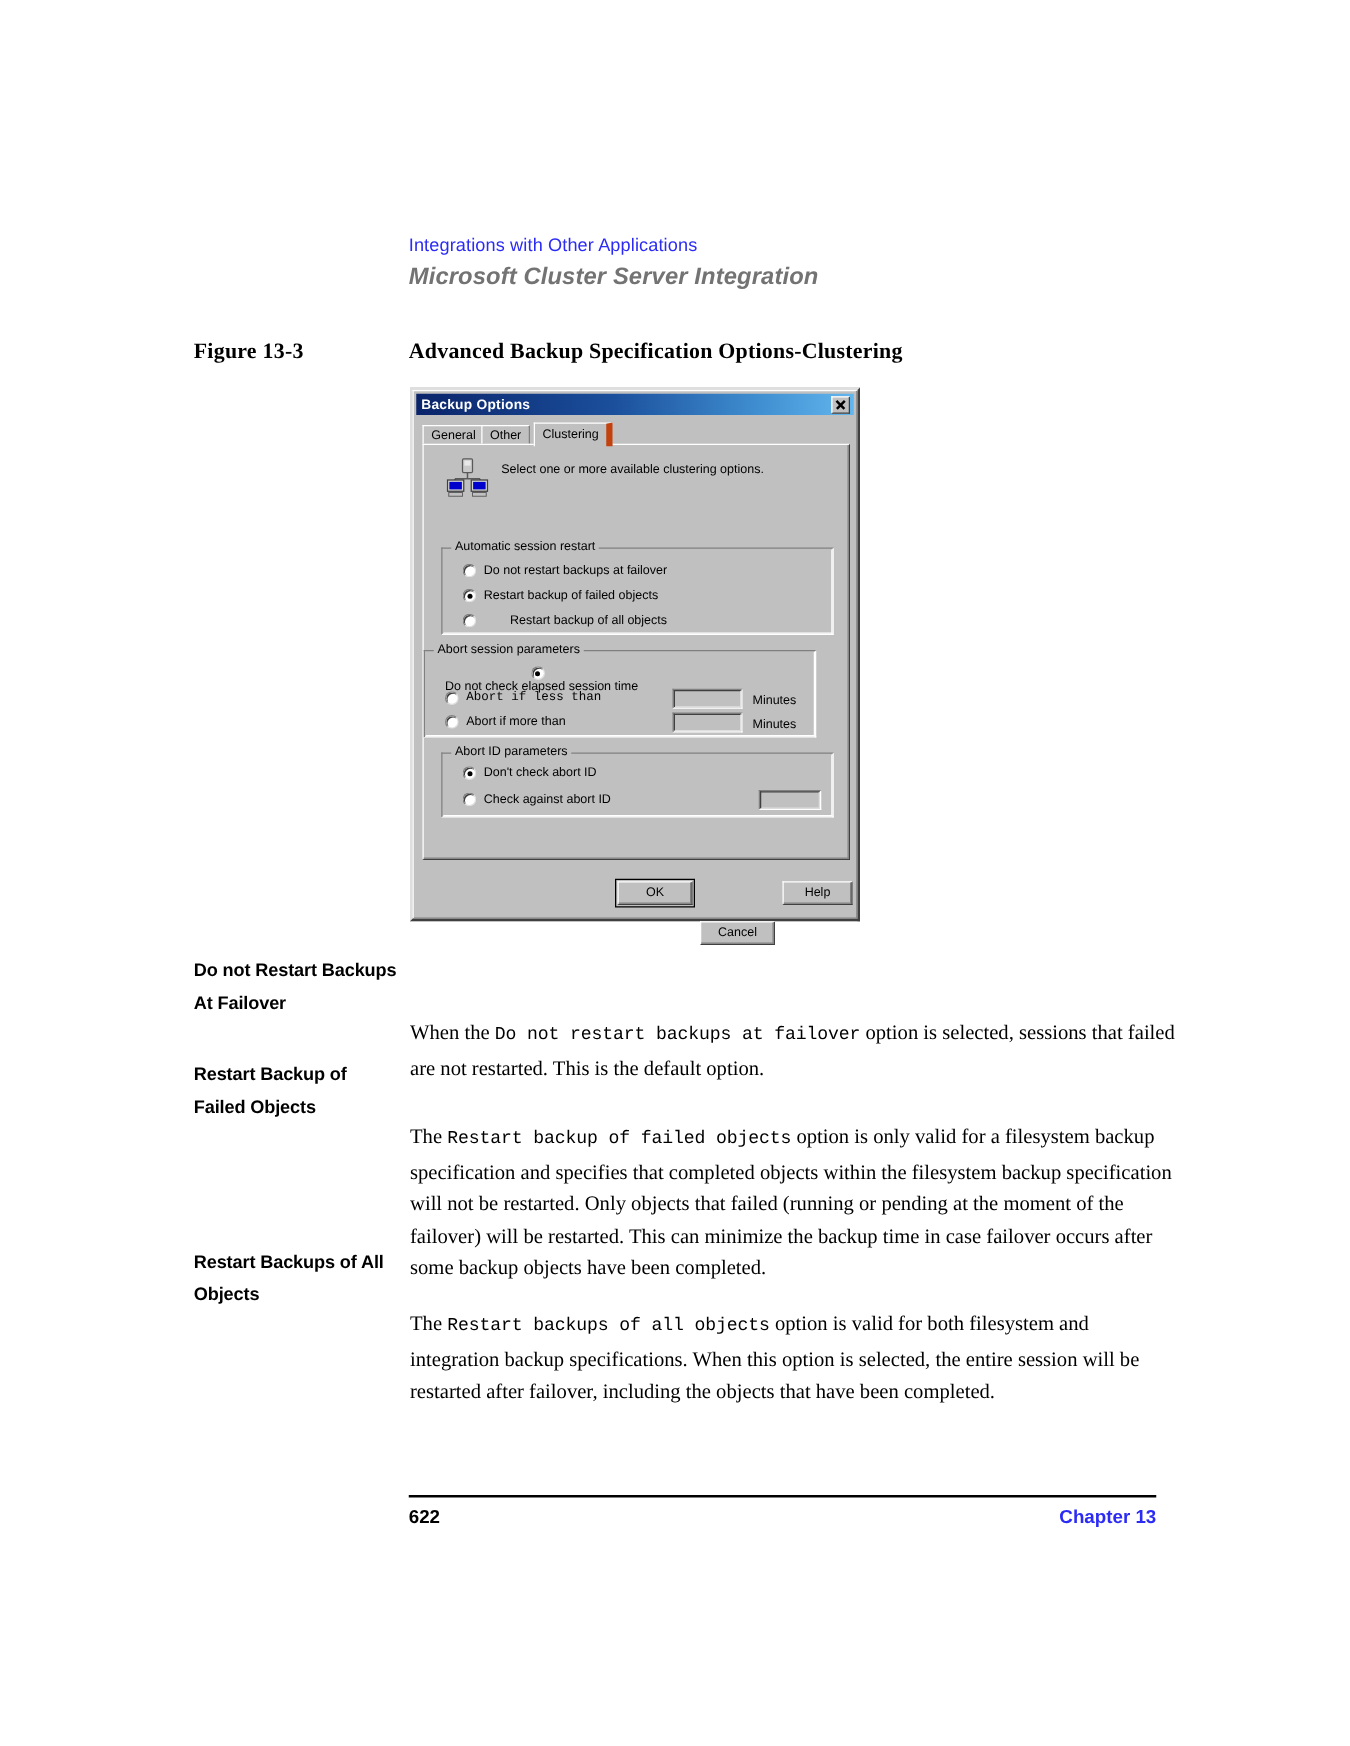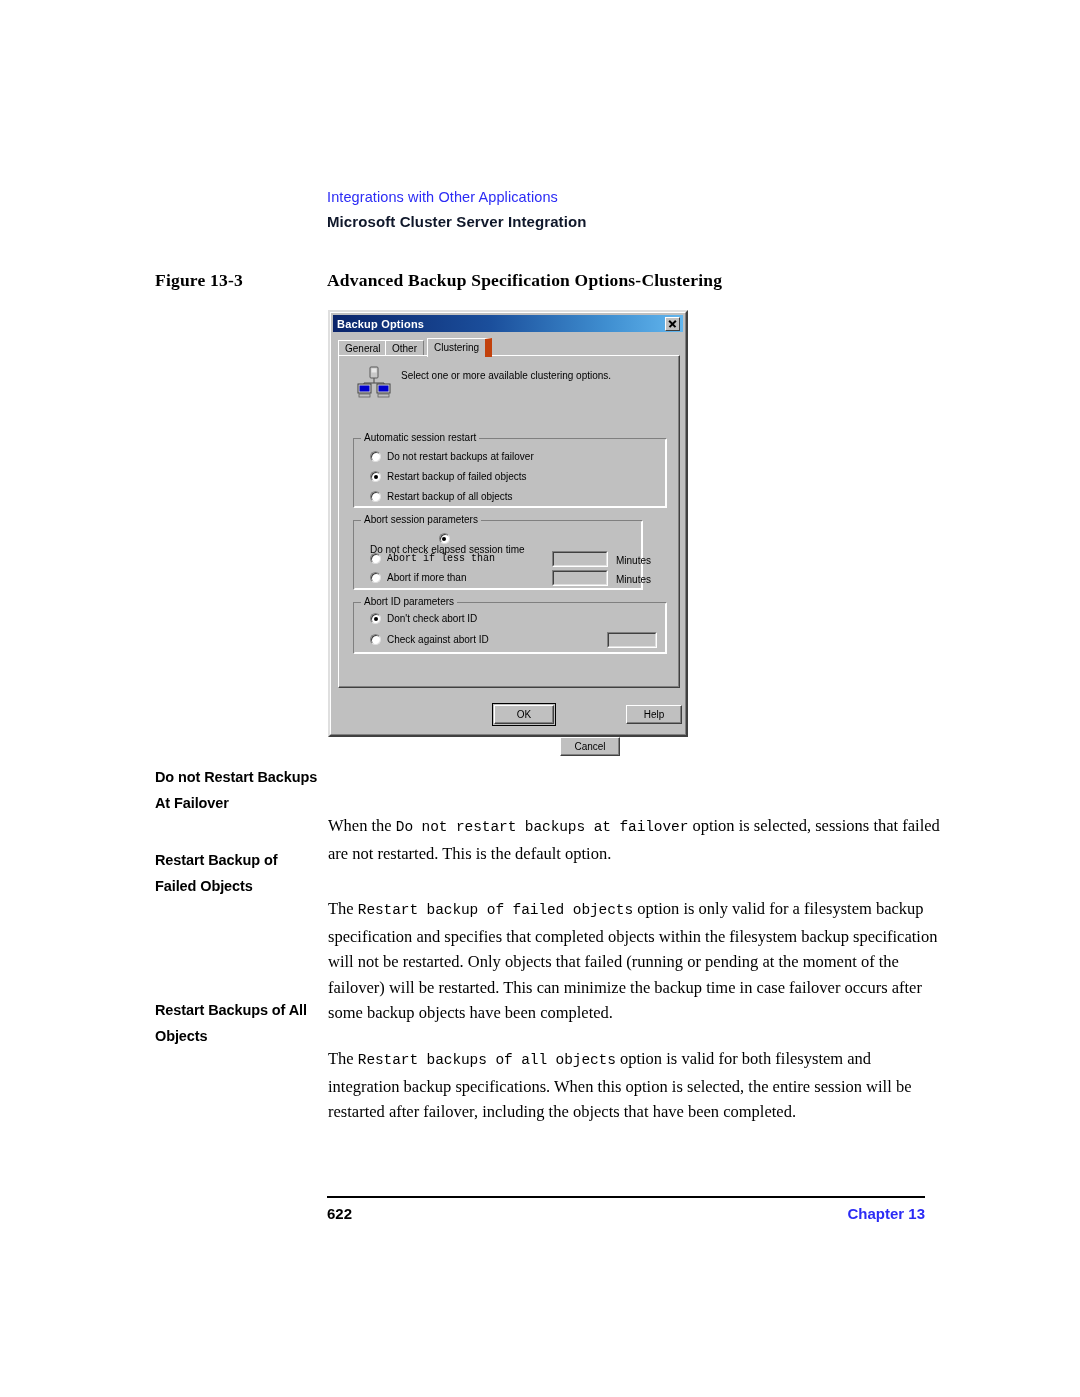--- a/index.html
+++ b/index.html
@@ -26,26 +26,27 @@
   }
   .hdr-line1 {
     font-family: "Liberation Sans", sans-serif;
     font-size: 14.5px;
     color: #2b2bf5;
     letter-spacing: 0.1px;
     line-height: 18px;
   }
   .hdr-line2 {
     font-family: "Liberation Sans", sans-serif;
-    font-size: 15px;
+    font-size: 19px;
     font-weight: bold;
-    color: #0f172a;
+    color: #737373;
     letter-spacing: 0.1px;
     line-height: 20px;
     margin-top: 6px;
+    font-style: italic;
   }
 
   
   .fig-caption {
     position: absolute;
     left: 155px;
     top: 270px;
     width: 800px;
     font-family: "Liberation Serif", serif;
     font-weight: bold;
@@ -151,21 +152,21 @@
     border-right: 1px solid #808080;
     box-sizing: border-box;
     font-size: 10px;
     white-space: nowrap;
   }
   .tab.active {
     top: 0px;
     height: 19px;
     line-height: 18px;
     z-index: 4;
-    border-right: 7px solid #c2410c;
+    border-right: 5px solid #c2410c;
   }
   .tab-general { left: 0px; }
   .tab-other   { left: 47px; }
   .tab-clustering { left: 89px; }
 
   .tabpage {
     position: absolute;
     left: 8px;
     top: 43px;
     width: 342px;
@@ -231,21 +232,21 @@
     left: 7px;
     top: -6px;
     background: #c0c0c0;
     padding: 0 3px;
     font-size: 10px;
     white-space: nowrap;
     line-height: 10px;
   }
 
   .grp-auto   { left: 14px; top: 82px;  width: 314px; height: 70px; padding-left: 44px; }
-  .grp-abort  { left: 14px; top: 164px; width: 290px; height: 70px; }
+  .grp-abort  { left: 0; top: 164px; width: 314px; height: 70px; }
   .grp-abortid{ left: 14px; top: 246px; width: 314px; height: 52px; }
 
   
   .radio-row {
     position: absolute;
     display: flex;
     align-items: center;
     white-space: nowrap;
   }
   .radio {
@@ -456,21 +457,21 @@
       <div class="group-title">Automatic session restart</div>
 
       <div class="radio-row" style="left:16px; top:12px;">
         <span class="radio"></span>
         <span class="radio-label">Do not restart backups at failover</span>
       </div>
       <div class="radio-row" style="left:16px; top:32px;">
         <span class="radio checked"></span>
         <span class="radio-label">Restart backup of failed objects</span>
       </div>
-      <div class="radio-row" style="left:16px; top:52px;">
+      <div class="radio-row" style="left:16px; top:52px;gap:21px;">
         <span class="radio"></span>
         <span class="radio-label">Restart backup of all objects</span>
       </div>
     </div>
 
     <div class="group grp-abort">
       <div class="group-inner"></div>
       <div class="group-title">Abort session parameters</div>
 
       <div class="radio-row" style="left:16px; top:12px;flex-direction:column;">

